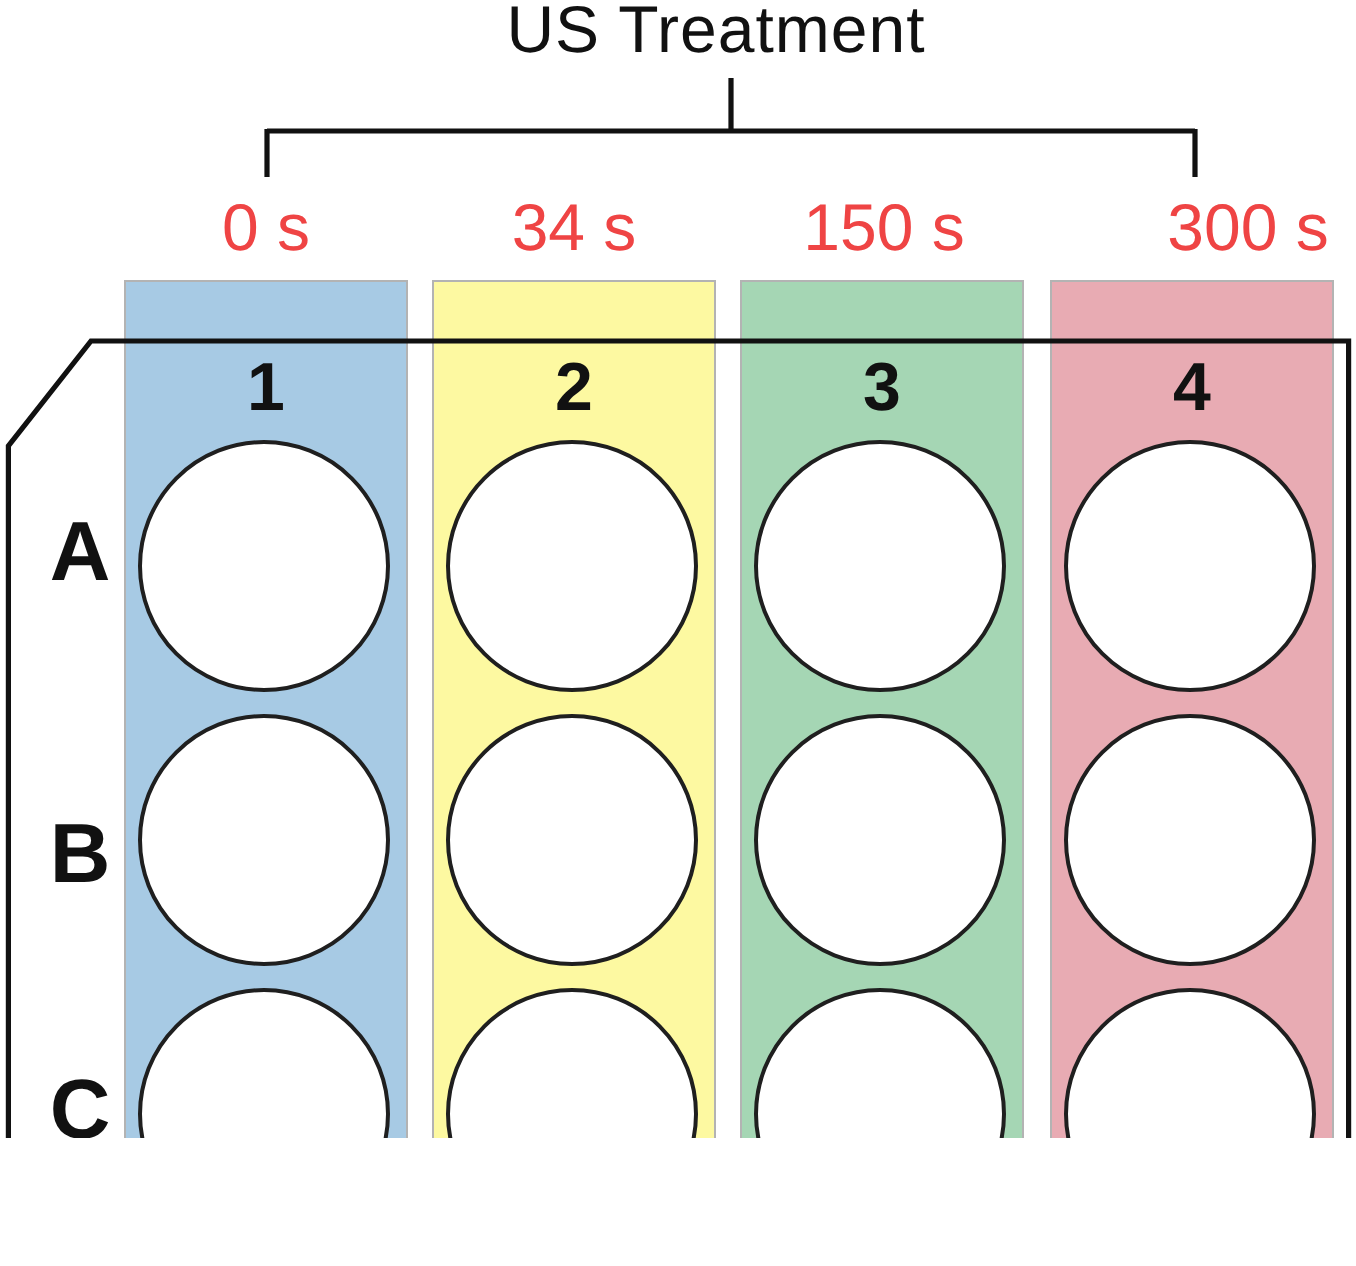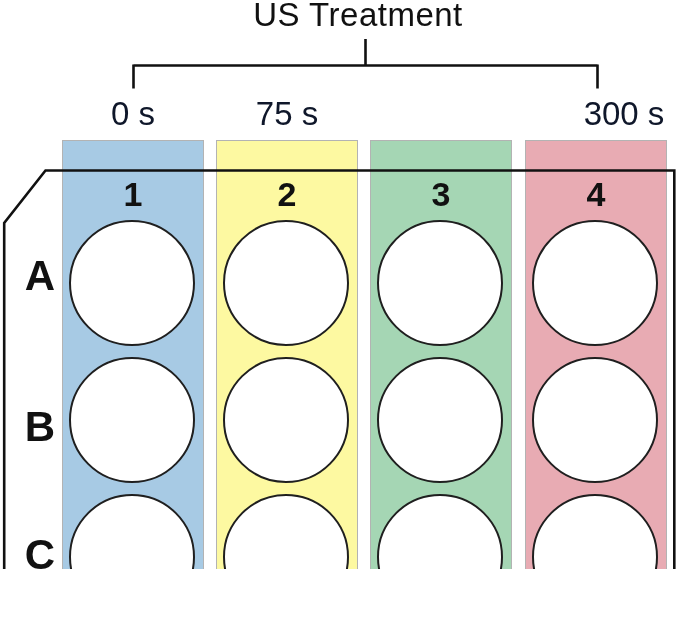--- a/index.html
+++ b/index.html
@@ -34,21 +34,21 @@
     z-index: 3;
     pointer-events: none;
   }
   .time-label {
     position: absolute;
     top: 97px;
     width: 160px;
     text-align: center;
     font-size: 33px;
     line-height: 33px;
-    color: #0f172a;
+    color: #ef4444;
     z-index: 2;
   }
   .time-label.c1 { left: 53px; }
   .time-label.c2 { left: 207px; }
   .time-label.c3 { left: 362px; }
   .time-label.c4 { left: 544px; }
   .strip {
     position: absolute;
     top: 140px;
     width: 142px;
@@ -104,21 +104,22 @@
 
   <div class="title">US Treatment</div>
 
   <svg class="overlay" width="678" height="633" viewBox="0 0 678 633">
     <path d="M365.5 39 V65.5 M133.5 65.5 H597.5 M133.5 64.5 V88.5 M597.5 64.5 V88.5" fill="none" stroke="#111" stroke-width="2.6"></path>
     <path d="M45.5 170.5 H674.3 V626.5 H4.2 V223 Z" fill="none" stroke="#111" stroke-width="2.6"></path>
     <path d="M2.5 627 H676.5" fill="none" stroke="#111" stroke-width="4.8"></path>
   </svg>
 
   <div class="time-label c1">0 s</div>
-  <div class="time-label c2">75 s</div>
+  <div class="time-label c2">34 s</div>
+  <div class="time-label c3">150 s</div>
   <div class="time-label c4">300 s</div>
 
   <div class="strip c1" style="background-color: rgb(167, 202, 228);">
     <div class="col-number">1</div>
     <div class="well rA"></div>
     <div class="well rB"></div>
     <div class="well rC"></div>
   </div>
 
   <div class="strip c2" style="background-color: rgb(253, 249, 161);">

